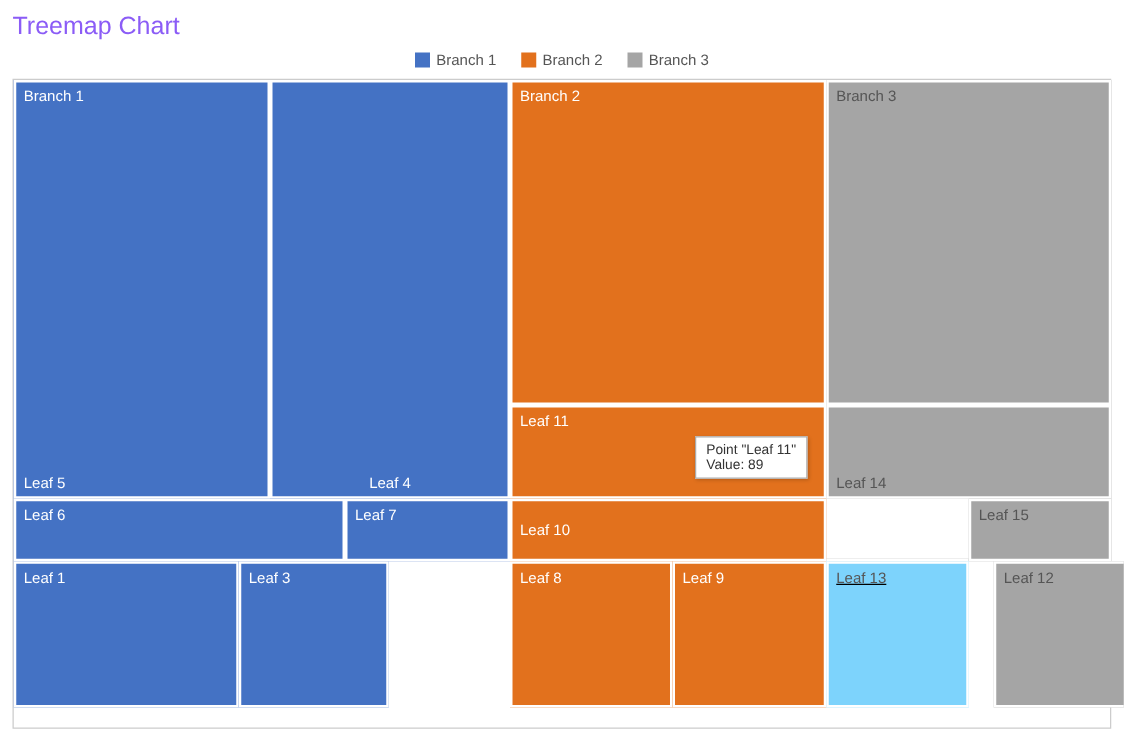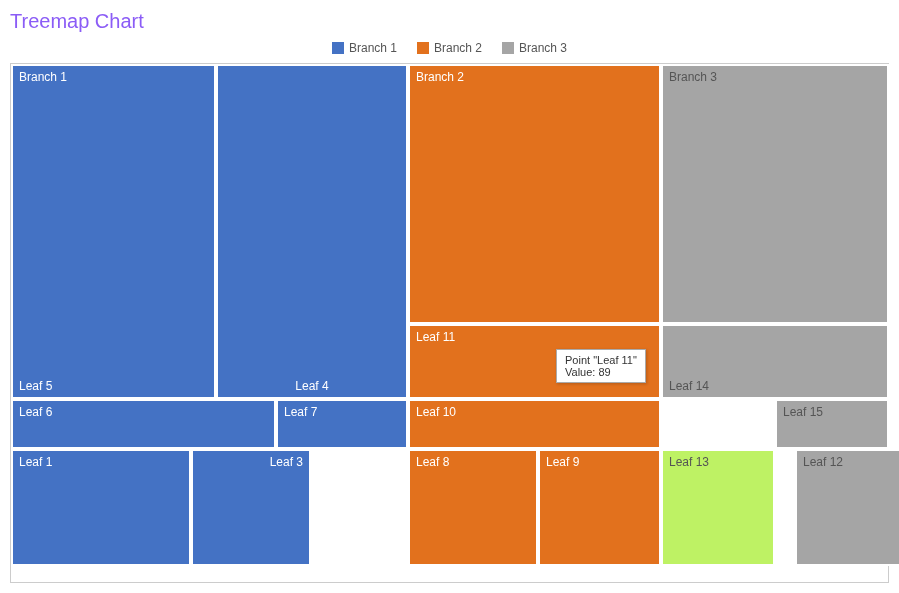--- a/index.html
+++ b/index.html
@@ -107,51 +107,51 @@
       </div>
       <div class="tm-cell" style="left: 0px; top: 335px; width: 265px; height: 50px; background-color: rgb(68, 114, 196);">
         <span>Leaf 6</span>
       </div>
       <div class="tm-cell" style="left: 265px; top: 335px; width: 132px; height: 50px; background-color: rgb(68, 114, 196);">
         <span>Leaf 7</span>
       </div>
       <div class="tm-cell" style="left: 0px; top: 385px; width: 180px; height: 117px; background-color: rgb(68, 114, 196);">
         <span>Leaf 1</span>
       </div>
-      <div class="tm-cell" style="left: 180px; top: 385px; width: 120px; height: 117px; background-color: rgb(68, 114, 196); justify-content: flex-end;">
+      <div class="tm-cell" style="left: 180px; top: 385px; width: 120px; height: 117px; background-color: rgb(68, 114, 196);">
         <span>Leaf 3</span>
       </div>
       <div class="tm-cell" style="left: 397px; top: 0px; width: 253px; height: 260px; background-color: rgb(226, 113, 29);">
         <span>Branch 2</span>
       </div>
       <div class="tm-cell" style="left: 397px; top: 260px; width: 253px; height: 75px; background-color: rgb(226, 113, 29); align-items: flex-start;">
         <span>Leaf 11</span>
       </div>
-      <div class="tm-cell" style="left: 397px; top: 335px; width: 253px; height: 50px; background-color: rgb(226, 113, 29); align-items: flex-start;">
+      <div class="tm-cell" style="left: 397px; top: 335px; width: 253px; height: 50px; background-color: rgb(226, 113, 29); align-items: center;">
         <span>Leaf 10</span>
       </div>
       <div class="tm-cell" style="left: 397px; top: 385px; width: 130px; height: 117px; background-color: rgb(226, 113, 29); text-align: right;">
         <span>Leaf 8</span>
       </div>
       <div class="tm-cell" style="left: 527px; top: 385px; width: 123px; height: 117px; background-color: rgb(226, 113, 29);">
         <span>Leaf 9</span>
       </div>
       <div class="tm-cell tm-gray" style="left: 650px; top: 0px; width: 228px; height: 260px; background-color: rgb(165, 165, 165);">
         <span>Branch 3</span>
       </div>
       <div class="tm-cell tm-gray" style="left: 650px; top: 260px; width: 228px; height: 75px; background-color: rgb(165, 165, 165); align-items: flex-end;">
         <span>Leaf 14</span>
       </div>
       <div class="tm-cell tm-gray" style="left: 650px; top: 335px; width: 114px; height: 50px; background-color: rgb(165, 165, 165); margin-top: 48px;">
         <span>Leaf 16</span>
       </div>
       <div class="tm-cell tm-gray" style="left: 764px; top: 335px; width: 114px; height: 50px; background-color: rgb(165, 165, 165);">
         <span>Leaf 15</span>
       </div>
-      <div class="tm-cell tm-gray" style="left: 650px; top: 385px; width: 114px; height: 117px; background-color: #bef264;">
+      <div class="tm-cell tm-gray" style="left: 650px; top: 385px; width: 114px; height: 117px; background-color: #7dd3fc; text-decoration: underline;">
         <span>Leaf 13</span>
       </div>
       <div class="tm-cell tm-gray" style="left: 764px; top: 385px; width: 114px; height: 117px; background-color: rgb(165, 165, 165); margin-left: 20px;">
         <span>Leaf 12</span>
       </div>
       <div class="tm-cell" style="left: 0px; top: 0px; width: 205px; height: 335px; background-color: rgb(68, 114, 196); flex-direction: column; justify-content: space-between;">
         <span>Branch 1</span>
         <span>Leaf 5</span>
       </div>
       <div class="tooltip" style="left:545px; top:285px;">

